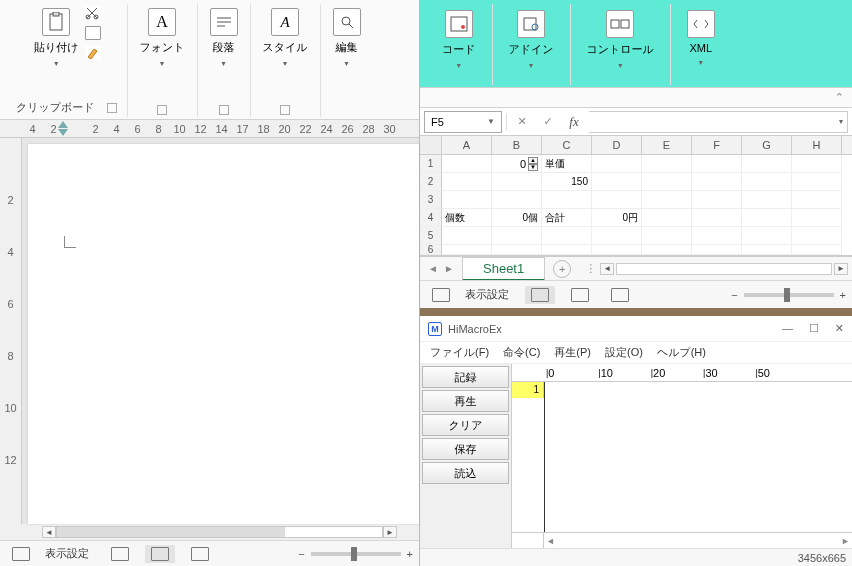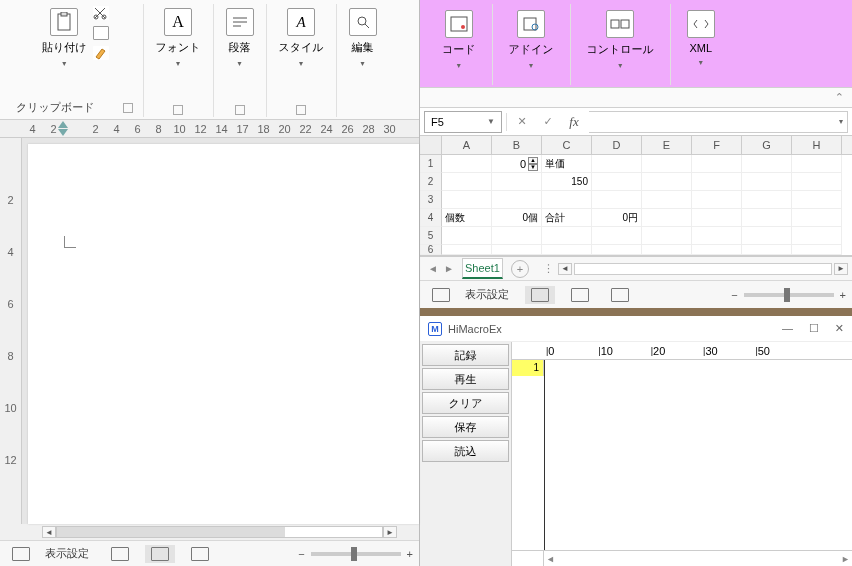--- a/index.html
+++ b/index.html
@@ -10,21 +10,21 @@
 
 
 .ribbon { background: #fafafa; border-bottom: 1px solid #d0d0d0; display: flex; padding: 4px 6px 2px; min-height: 120px; }
 .ribbon-group { display: flex; flex-direction: column; align-items: center; border-right: 1px solid #e0e0e0; padding: 2px 10px; justify-content: space-between; }
 .ribbon-group:last-child { border-right: none; }
 .ribbon-buttons { display: flex; align-items: flex-start; }
 .big-btn { display: flex; flex-direction: column; align-items: center; gap: 4px; padding: 2px; cursor: pointer; }
 .big-btn .icon-box { width: 28px; height: 28px; border: 1px solid #999; border-radius: 2px; display: flex; align-items: center; justify-content: center; background: #fff; }
 .mini-col { display: flex; flex-direction: column; gap: 6px; margin-left: 4px; }
 .mini-ic { width: 16px; height: 14px; border: 1px solid #999; border-radius: 1px; background: #fff; }
-.group-label { font-size: 10px; color: #444; padding-top: 4px; display: flex; align-items: center; gap: 28px; }
+.group-label { font-size: 10px; color: #444; padding-top: 4px; display: flex; align-items: center; gap: 12px; }
 .dlg-launch { width: 10px; height: 10px; border: 1px solid #aaa; display: inline-block; }
 .dd { font-size: 8px; color: #666; }
 
 
 .hruler { height: 18px; background: #f0f0f0; border-bottom: 1px solid #ccc; display: flex; align-items: center; font-size: 9px; color: #666; padding-left: 22px; gap: 0; position: relative; }
 .hruler span { width: 21px; text-align: center; }
 .marker-up { position: absolute; left: 58px; top: 1px; width:0; height:0; border-left:5px solid transparent; border-right:5px solid transparent; border-bottom:7px solid #7aa; }
 .marker-dn { position: absolute; left: 58px; top: 9px; width:0; height:0; border-left:5px solid transparent; border-right:5px solid transparent; border-top:7px solid #7aa; }
 
 .doc-body { flex: 1; display: flex; }
@@ -66,21 +66,21 @@
 .rowh { width:22px; height:18px; border-right:1px solid #ccc; border-bottom:1px solid #eee; background:#f2f2f2; text-align:center; color:#555; display:flex; align-items:center; justify-content:center; font-size:10px;}
 .cell { width:50px; height:18px; border-right:1px solid #eee; border-bottom:1px solid #eee; font-size:10px; display:flex; align-items:center; justify-content:flex-end; padding:0 3px; }
 .cell.l { justify-content:flex-start; }
 .spin { display:inline-flex; flex-direction:column; margin-left:2px;}
 .spin i { width:10px; height:7px; border:1px solid #888; font-size:6px; display:flex; align-items:center; justify-content:center; font-style:normal; background:#f7f7f7;}
 
 
 .tabs-row { height: 24px; border-top:1px solid #ccc; display:flex; align-items:center; background:#f7f7f7; }
 .tab-nav { display:flex; gap:2px; padding: 0 6px; }
 .tab-nav span { width:14px; height:14px; display:flex; align-items:center; justify-content:center; color:#888; border:1px solid transparent; font-size:10px;}
-.sheet-tab { padding: 3px 2px; border:1px solid #ccc; border-bottom:2px solid #1f7a4c; background:#fff; color:#1f7a4c; font-size:11px; }
+.sheet-tab { padding: 3px 20px; border:1px solid #ccc; border-bottom:2px solid #1f7a4c; background:#fff; color:#1f7a4c; font-size:13px; }
 .add-tab { width:18px; height:18px; border:1px solid #bbb; border-radius:50%; display:flex; align-items:center; justify-content:center; margin:0 8px; color:#888;}
 .dots { color:#888; margin-left:6px;}
 .tabs-scroll { flex:1; display:flex; align-items:center; padding:0 4px; gap:2px; }
 .tabs-scroll .track { flex:1; height:12px; border:1px solid #ccc; background:#fff;}
 
 
 .hme { border-top: 2px solid #8b7355; display:flex; flex-direction:column; flex:1; }
 .hme-title { height: 26px; display:flex; align-items:center; justify-content:space-between; padding: 0 8px; background:#fff; border-bottom:1px solid #eee;}
 .hme-title .tleft { display:flex; align-items:center; gap:6px; color:#555;}
 .hme-logo { width:14px; height:14px; border:1px solid #2a5fd8; color:#2a5fd8; display:flex; align-items:center; justify-content:center; font-size:9px; font-weight:bold; border-radius:2px;}
@@ -97,21 +97,21 @@
 .canvas-rest { flex:1; border-left:1px solid #333;}
 .hme-bot { height:16px; display:flex;}
 .hme-bot .vs { width:32px; border-right:1px solid #ccc; border-top:1px solid #ccc;}
 .hme-bot .hs { flex:1; border-top:1px solid #ccc; display:flex; align-items:center; font-size:9px; color:#888; padding:0 2px;}
 .hme-status { height:18px; border-top:1px solid #ddd; background:#f7f7f7; display:flex; justify-content:flex-end; align-items:center; padding:0 6px; font-size:10px; color:#555;}
 
 
 .brown-sep { height:6px; background:#8b7355; }
 
 
-.right-ribbon { min-height: 88px; background:#f0abfc;}
+.right-ribbon { min-height: 88px; background:#5eead4;}
 .right-ribbon .ribbon-group { padding:4px 14px;}
 
 </style>
 </head>
 <body>
 
 <div class="app">
 
   <div class="left-pane">
     <div class="ribbon">
@@ -482,20 +482,27 @@
         <div class="tleft">
           <div class="hme-logo">M</div>
           <span>HiMacroEx</span>
         </div>
         <div class="winbtns">
           <span>—</span>
           <span>☐</span>
           <span>✕</span>
         </div>
       </div>
+      <div class="hme-menu">
+        <span>ファイル(F)</span>
+        <span>命令(C)</span>
+        <span>再生(P)</span>
+        <span>設定(O)</span>
+        <span>ヘルプ(H)</span>
+      </div>
       <div class="hme-body">
         <div class="hme-side">
           <div class="mbtn">記録</div>
           <div class="mbtn">再生</div>
           <div class="mbtn">クリア</div>
           <div class="mbtn">保存</div>
           <div class="mbtn">読込</div>
         </div>
         <div class="hme-main">
           <div class="hme-ruler">
@@ -504,15 +511,18 @@
           <div class="hme-canvas">
             <div class="rownum">1</div>
             <div class="canvas-rest"></div>
           </div>
           <div class="hme-bot">
             <div class="vs"></div>
             <div class="hs">◄<div style="flex:1"></div>►</div>
           </div>
         </div>
       </div>
+      <div class="hme-status">
+        <span>3456x665</span>
+      </div>
     </div>
   </div>
 </div>
 
 </body></html>

